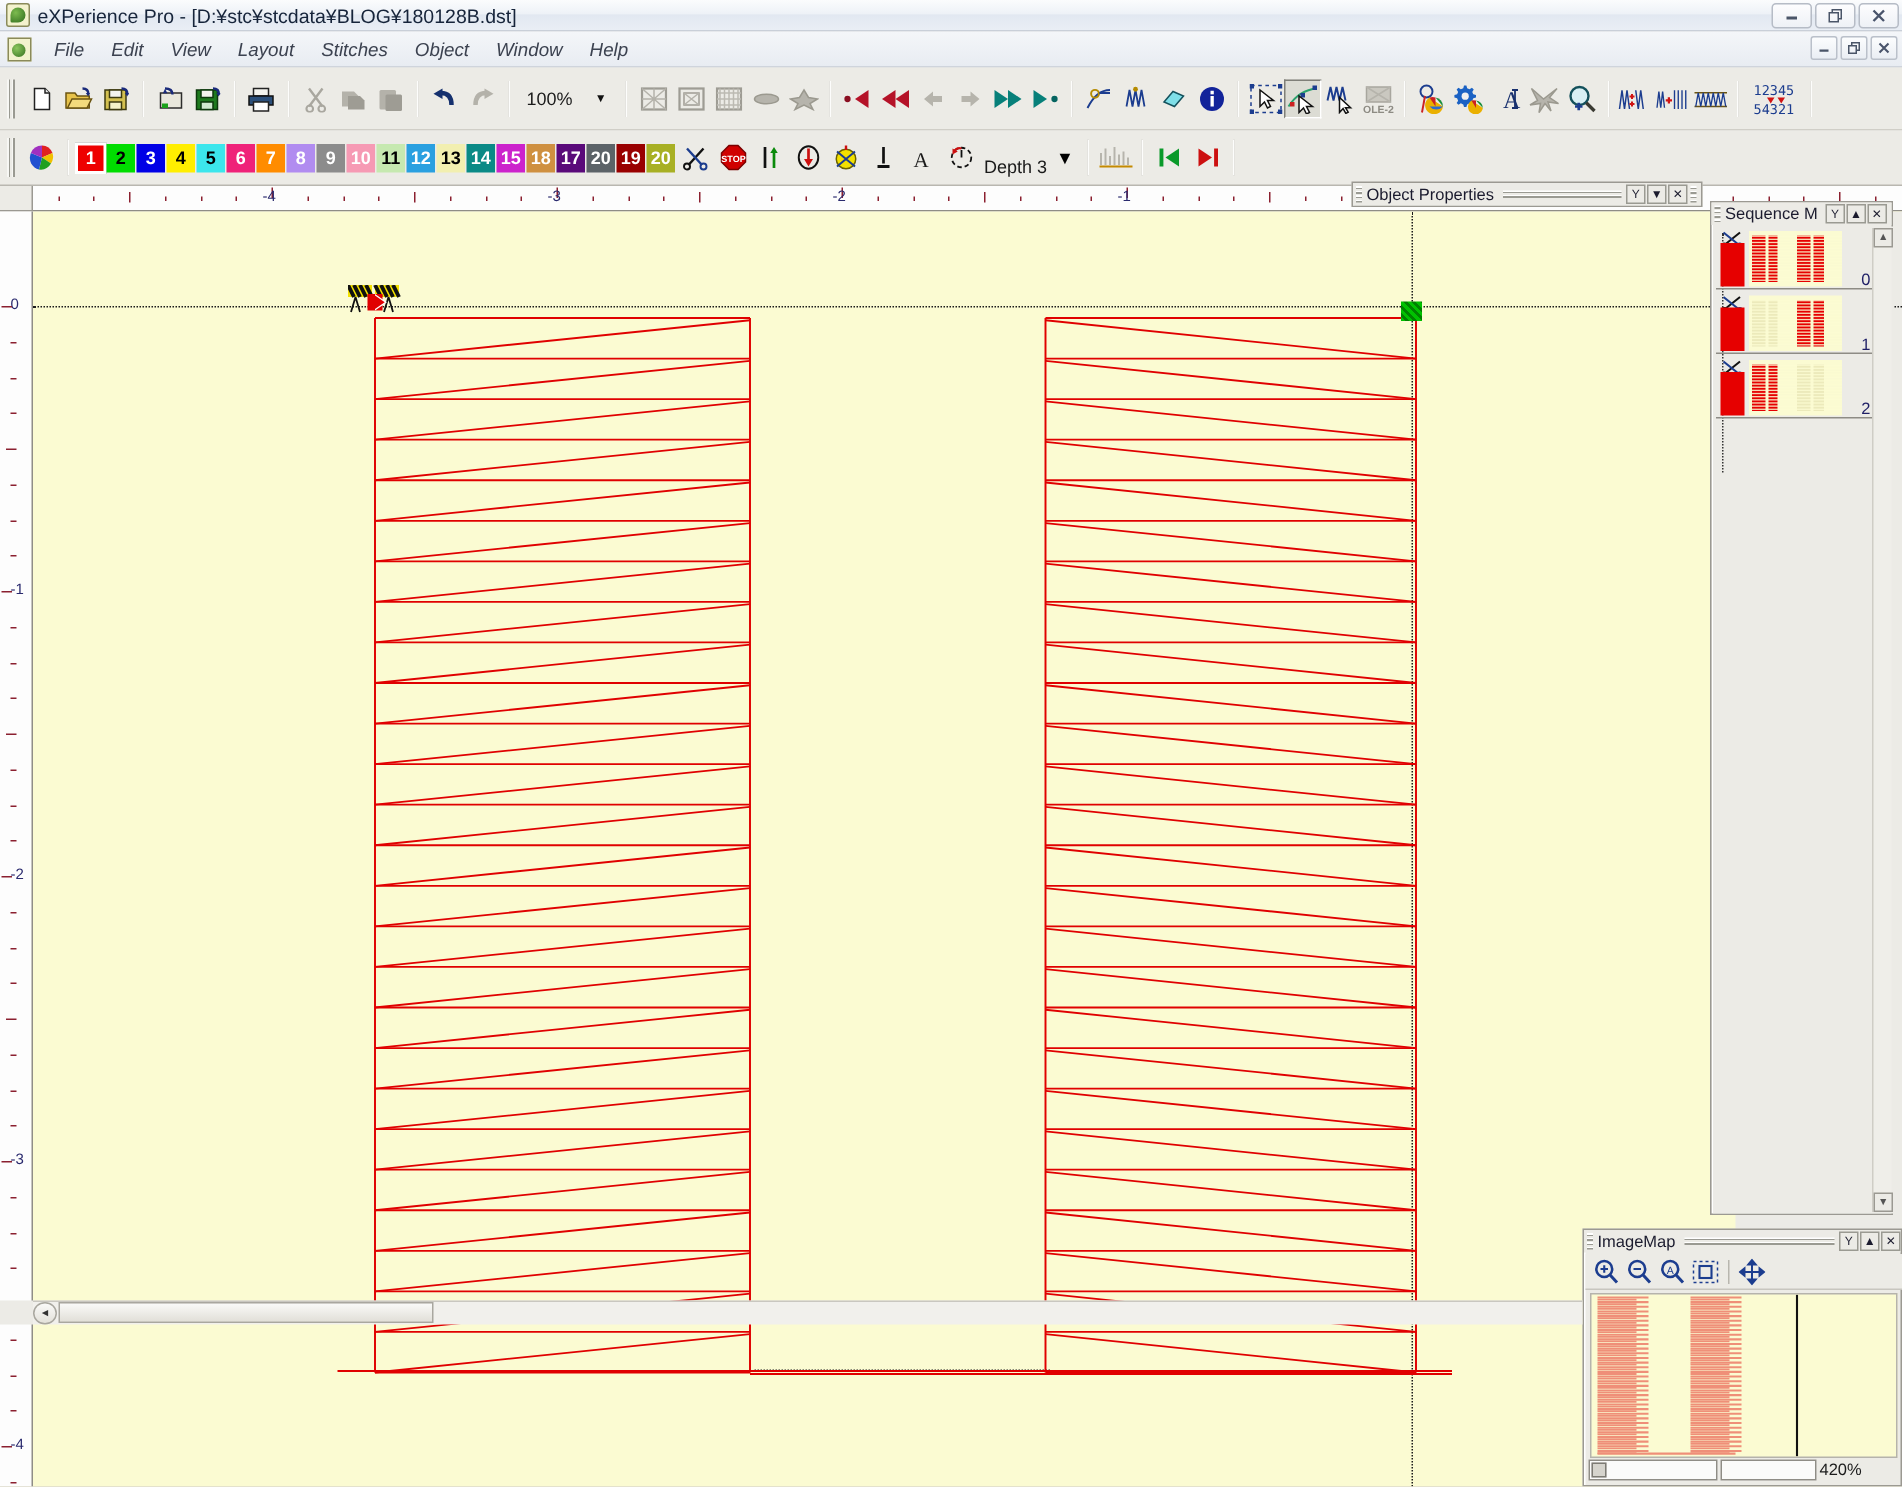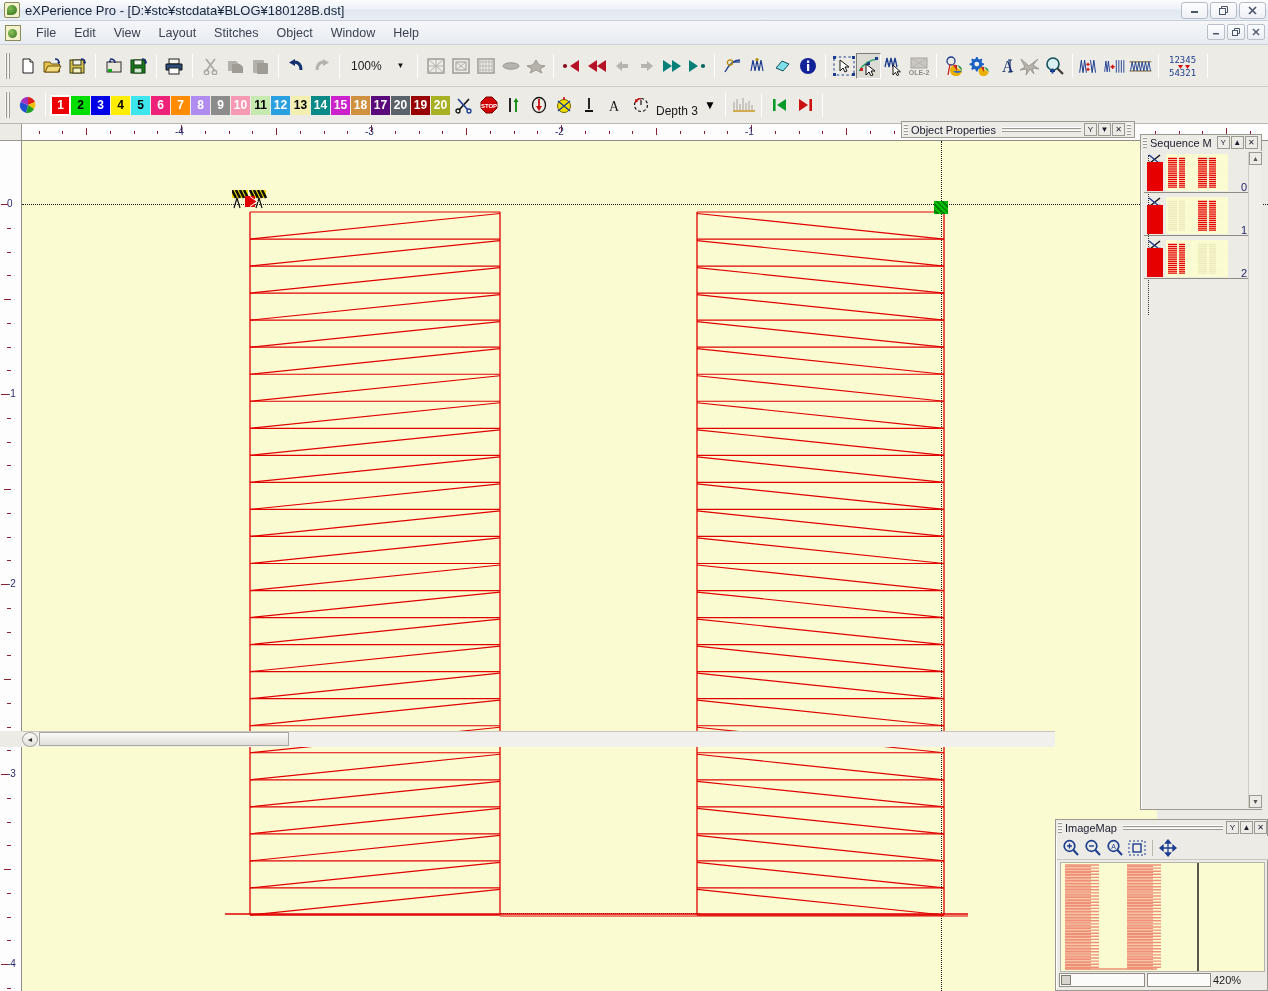--- a/index.html
+++ b/index.html
@@ -6,21 +6,21 @@
   html, body {
     margin: 0; padding: 0;
     width: 1268px; height: 991px;
     overflow: hidden;
     font-family: "Liberation Sans", sans-serif;
     font-size: 12px;
     background: #d4d0c8;
   }
   #app {
     position: relative;
-    width: 1268px; height: 747px;
+    width: 1268px; height: 883px;
     background: #e5e5e5;
   }
 
   
   .titlebar {
     position: absolute; left: 0; top: 0; width: 1268px; height: 21px;
     background: linear-gradient(to bottom, #fbfcfd 0%, #eef2f7 45%, #e2e8f1 50%, #e9eef5 100%);
     border-bottom: 1px solid #c9cfd8;
     display: flex; align-items: center;
   }
@@ -59,20 +59,21 @@
     background: #f3f2cd; border: 1px solid #8a8a5a; position: relative; flex: none;
   }
   .menu-doc-icon::after {
     content:""; position:absolute; left:2px; top:3px; width:9px; height:9px;
     background: radial-gradient(circle at 35% 35%, #8cc75c, #356f20);
     border-radius: 50%;
   }
   .menu-item {
     padding: 3px 9px; font-size: 12.5px; color: #3c4250; cursor: default;
     font-family: "Liberation Sans", sans-serif;
+    font-style: italic;
   }
   .menu-right { position: absolute; right: 3px; top: 3px; display: flex; gap: 2px; }
   .mbtn {
     width: 18px; height: 16px;
     background: linear-gradient(to bottom,#fcfdfe,#eaeef4);
     border: 1px solid #bac0ca; border-radius: 2px;
     display: flex; align-items: center; justify-content: center;
     font-size: 9px; color: #4b5569;
   }
 

